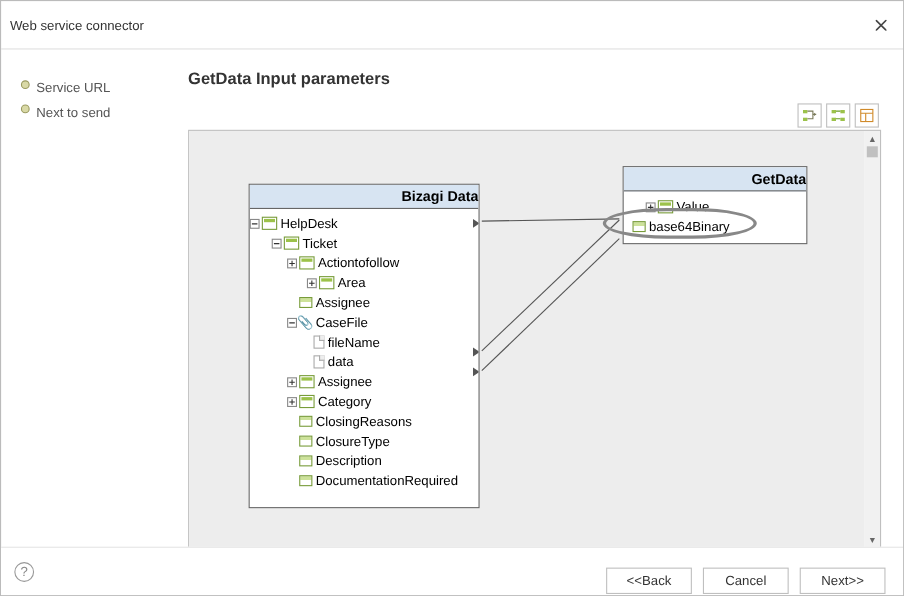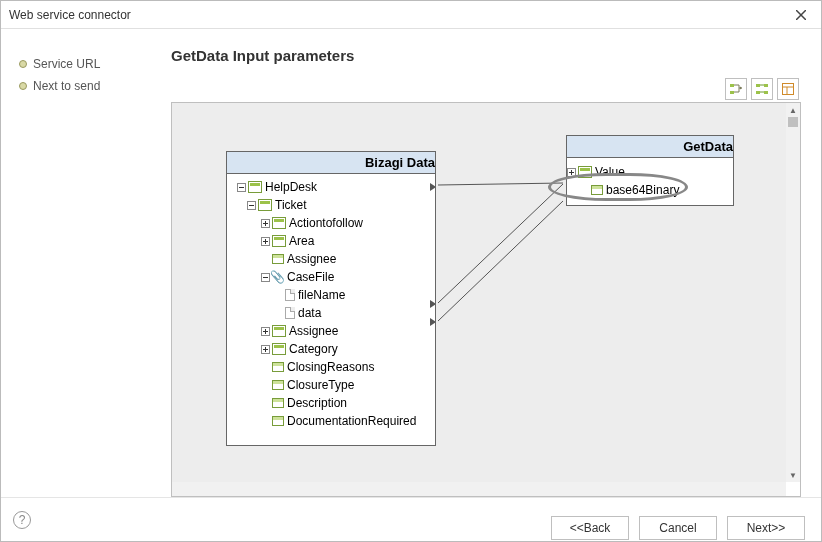--- a/index.html
+++ b/index.html
@@ -1,26 +1,26 @@
 <!DOCTYPE html>
 <html><head>
 <meta charset="utf-8">
 <style>
   * { box-sizing: border-box; margin: 0; padding: 0; font-family: "Segoe UI", Tahoma, sans-serif; font-size: 12px; }
   body { background: #fff; width: 822px; height: 542px; border: 1px solid #bbb; position: relative; overflow: hidden; }
 
-  .titlebar { display:flex; align-items:center; justify-content:space-between; height:28px; padding:0 8px; border-bottom:1px solid #e0e0e0; }
+  .titlebar { display:flex; align-items:center; justify-content:space-between; height:44px; padding:0 8px; border-bottom:1px solid #e0e0e0; }
   .titlebar .title { color:#333; }
   .titlebar .close { width:24px; height:24px; display:flex; align-items:center; justify-content:center; cursor:pointer; }
   .titlebar .close svg { width:10px; height:10px; stroke:#444; stroke-width:1.5; }
 
   .body { display:flex; height:calc(100% - 28px - 44px); }
 
   .sidebar { width:170px; padding:24px 10px 0 18px; }
-  .side-item { display:flex; align-items:center; gap:6px; padding:4px 0; color:#555; cursor:pointer; }
+  .side-item { display:flex; align-items:flex-start; gap:6px; padding:4px 0; color:#555; cursor:pointer; }
   .bullet { width:8px; height:8px; border-radius:50%; background:#d9d9a6; border:1px solid #9a9a60; flex-shrink:0; }
 
   .main { flex:1; padding:18px 20px 0 0; display:flex; flex-direction:column; }
   .heading { font-size:15px; font-weight:bold; color:#333; margin-bottom:14px; }
 
   .toolbar-row { display:flex; justify-content:flex-end; gap:4px; margin-bottom:2px; padding-right:2px;}
   .toolbtn { width:22px; height:22px; border:1px solid #bfbfbf; background:#fff; display:flex; align-items:center; justify-content:center; cursor:pointer; }
   .toolbtn svg { width:14px; height:14px; }
 
   .canvas-wrap { border:1px solid #bfbfbf; flex:1; position:relative; overflow:hidden; background:#fff;}
@@ -128,21 +128,21 @@
 
         <svg class="conn-lines">
           <line x1="266" y1="82" x2="391" y2="80" stroke="#555" stroke-width="1"></line>
           <line x1="266" y1="200" x2="391" y2="81" stroke="#555" stroke-width="1"></line>
           <line x1="266" y1="218" x2="391" y2="98" stroke="#555" stroke-width="1"></line>
         </svg>
 
         <div id="bizagi-box" class="box">
           <div class="box-header">Bizagi Data</div>
           <div class="box-body">
-            <div class="row" style="padding-left:10px">
+            <div class="row" style="padding-left:0">
               <span class="expander">
                   <svg viewBox="0 0 7 7">
                     <line x1="1" y1="3.5" x2="6" y2="3.5"></line>
                   </svg>
                 </span>
               <span class="icon-ent"></span>
               <span class="label">HelpDesk</span>
             </div>
             <div class="row" style="padding-left:20px">
               <span class="expander">
@@ -156,21 +156,21 @@
             <div class="row" style="padding-left:34px">
                 <span class="expander">
                   <svg viewBox="0 0 7 7">
                     <line x1="1" y1="3.5" x2="6" y2="3.5"></line>
                     <line x1="3.5" y1="1" x2="3.5" y2="6"></line>
                   </svg>
                 </span>
                 <span class="icon-ent"></span>
                 <span class="label">Actiontofollow</span>
               </div>
-            <div class="row" style="padding-left:34px">
+            <div class="row" style="padding-left:52px">
                 <span class="expander">
                   <svg viewBox="0 0 7 7">
                     <line x1="1" y1="3.5" x2="6" y2="3.5"></line>
                     <line x1="3.5" y1="1" x2="3.5" y2="6"></line>
                   </svg>
                 </span>
                 <span class="icon-ent"></span>
                 <span class="label">Area</span>
               </div>
             <div class="row" style="padding-left:45px">
@@ -232,31 +232,31 @@
               </div>
           </div>
           <span id="out-port-1" class="port port-out"></span>
           <span id="out-port-2" class="port port-out"></span>
           <span id="out-port-3" class="port port-out"></span>
         </div>
 
         <div id="getdata-box" class="box">
           <div class="box-header">GetData</div>
           <div class="box-body">
-            <div class="row" style="padding-left:0">
+            <div class="row" style="padding-left:20px">
               <span class="expander">
                   <svg viewBox="0 0 7 7">
                     <line x1="1" y1="3.5" x2="6" y2="3.5"></line>
                     <line x1="3.5" y1="1" x2="3.5" y2="6"></line>
                   </svg>
                 </span>
               <span class="icon-ent"></span>
               <span class="label">Value</span>
             </div>
-            <div class="row" style="padding-left:24px">
+            <div class="row" style="padding-left:8px">
               <span class="icon-attr"></span>
               <span class="label">base64Binary</span>
             </div>
           </div>
 
         </div>
 
         <div class="highlight"></div>
       </div>
 

